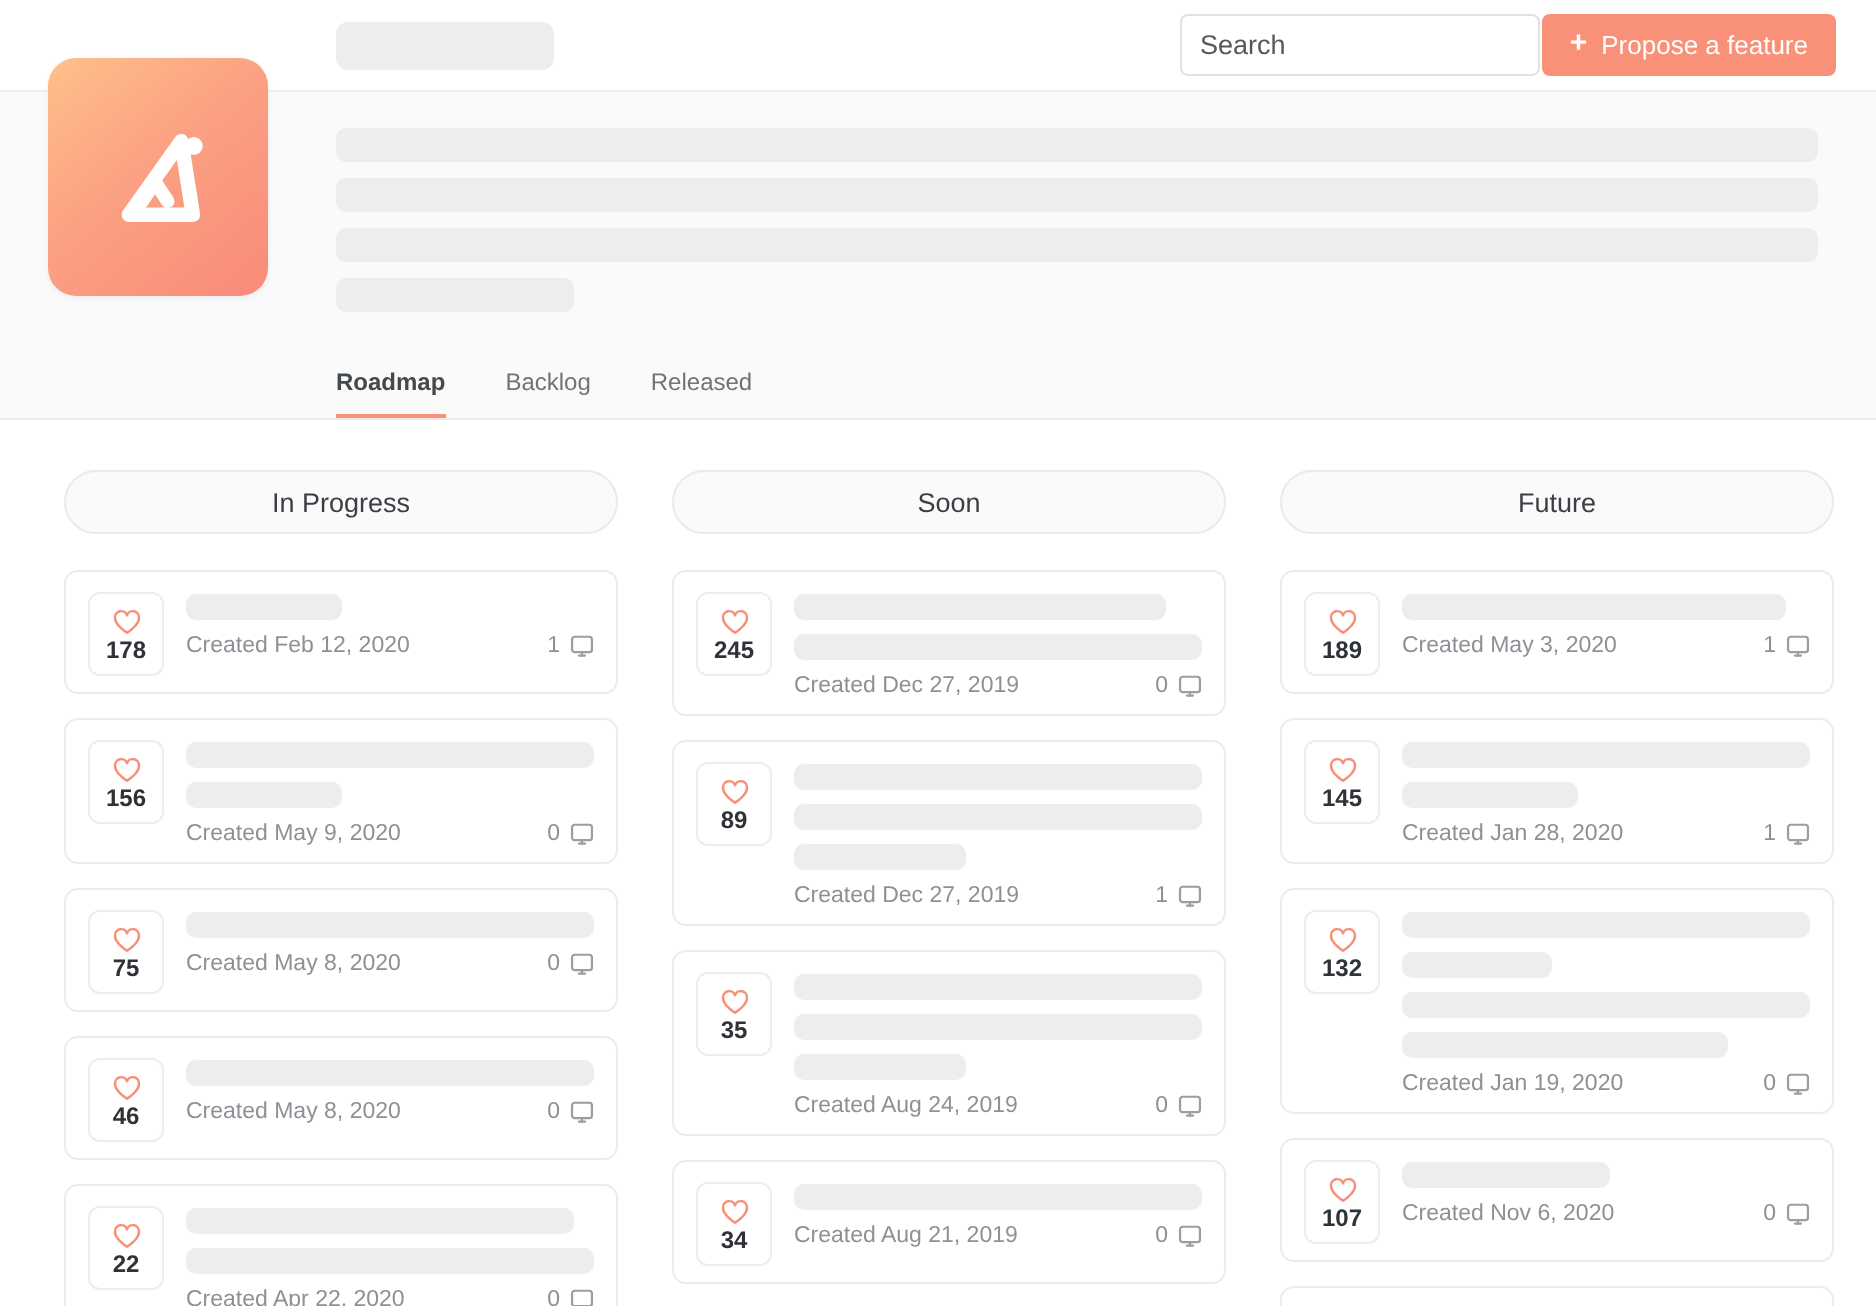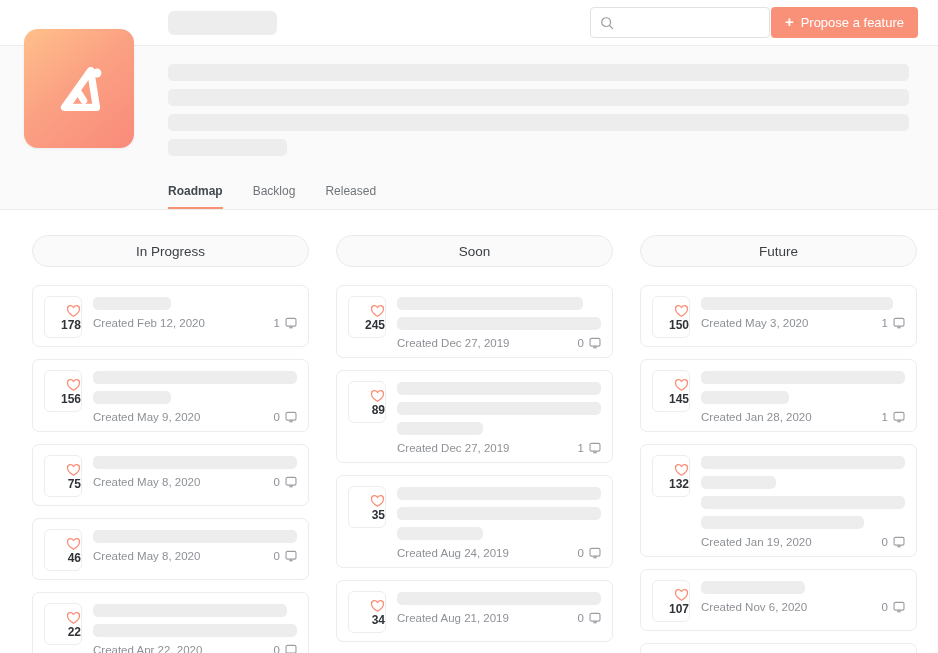--- a/index.html
+++ b/index.html
@@ -159,21 +159,21 @@
     gap: 11px;
     align-items: flex-start;
   }
 
   .vote {
     flex: 0 0 auto;
     width: 38px; height: 42px;
     border: 1px solid #ededed;
     border-radius: 6px;
     display: flex; flex-direction: column;
-    align-items: flex-end; justify-content: center;
+    align-items: center; justify-content: center;
     gap: 1px;
     background: #fff;
     cursor: pointer;
   }
   .vote svg { width: 15px; height: 14px; display: block; }
   .vote .count {
     font-size: 12px; font-weight: 700; color: #2f3338;
     line-height: 1;
   }
 
@@ -192,20 +192,21 @@
   .comments svg { width: 12px; height: 12px; display: block; }
 </style>
 </head>
 <body>
 
 <div class="header-top">
   <span class="sk sk-title-chip"></span>
 
   <div class="search-wrap">
     <div class="search-box">
+      <input type="text" placeholder="Search" style="">
       <span class="mag">
         <svg viewBox="0 0 16 16" fill="none" stroke="#9a9ea3" stroke-width="1.4">
           <circle cx="7" cy="7" r="5"></circle>
           <line x1="10.8" y1="10.8" x2="14.5" y2="14.5" stroke-linecap="round"></line>
         </svg>
       </span>
     </div>
   </div>
 
   <button class="propose-btn">
@@ -489,21 +490,21 @@
     </div>
     <div class="column">
       <div class="col-head">Future</div>
       <div class="card">
         <div class="vote">
           <span>
             <svg viewBox="0 0 16 15" fill="none" stroke="#f79078" stroke-width="1.35">
               <path d="M8 13.2S1.6 9.3 1.6 5.3A3.3 3.3 0 0 1 8 3.9a3.3 3.3 0 0 1 6.4 1.4c0 4-6.4 7.9-6.4 7.9z" stroke-linejoin="round"></path>
             </svg>
           </span>
-          <span class="count">150</span>
+          <span class="count">189</span>
         </div>
         <div class="card-body">
           <span class="sk" style="width: 94%;"></span>
           <div class="card-foot">
             <span class="created">Created May 3, 2020</span>
             <span class="comments">
               <span>1</span>
               <span>
                 <svg viewBox="0 0 14 14" fill="none" stroke="#9a9ea3" stroke-width="1.3">
                   <rect x="1.2" y="1.6" width="11.6" height="9" rx="1.6"></rect>

